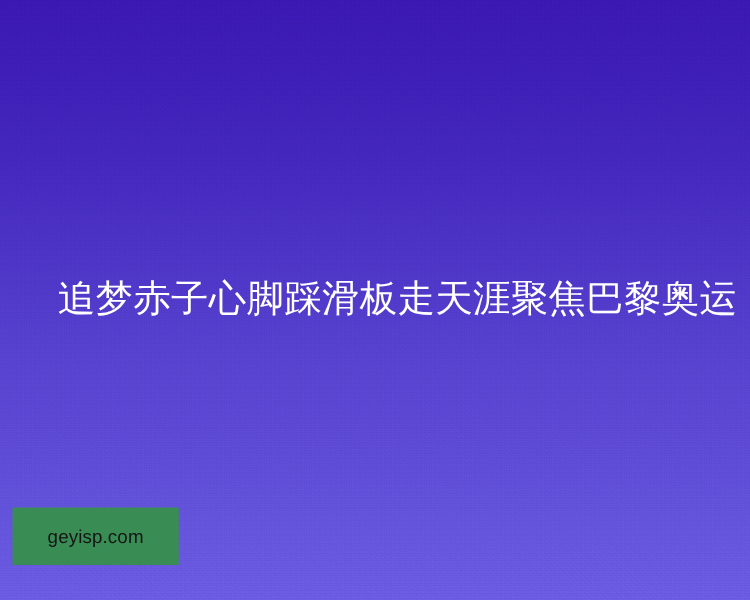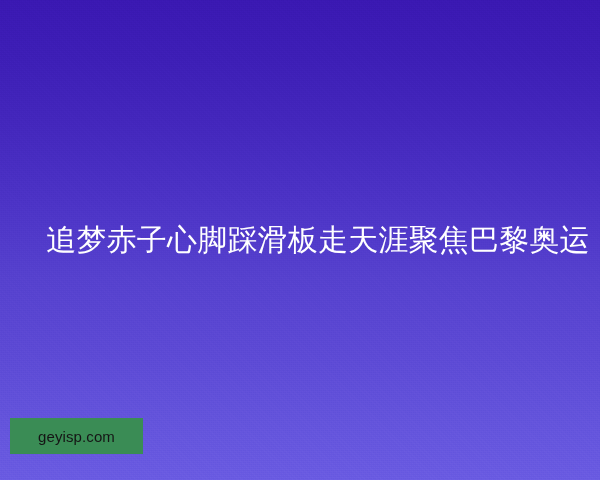--- a/index.html
+++ b/index.html
@@ -76,23 +76,23 @@
     letter-spacing: .2px;
     text-align: center;
     white-space: nowrap;
     text-rendering: optimizeLegibility;
   }
 
   
   #watermark {
     position: absolute;
     left: 10px;
-    top: 418px;
+    top: 406px;
     width: 133px;
-    height: 36px;
+    height: 46px;
     background: #3a8c55;
     display: flex;
     align-items: center;
     justify-content: center;
     z-index: 4;
   }
   #watermark .wm-text {
     color: #151515;
     font-size: 15px;
     line-height: 1;

